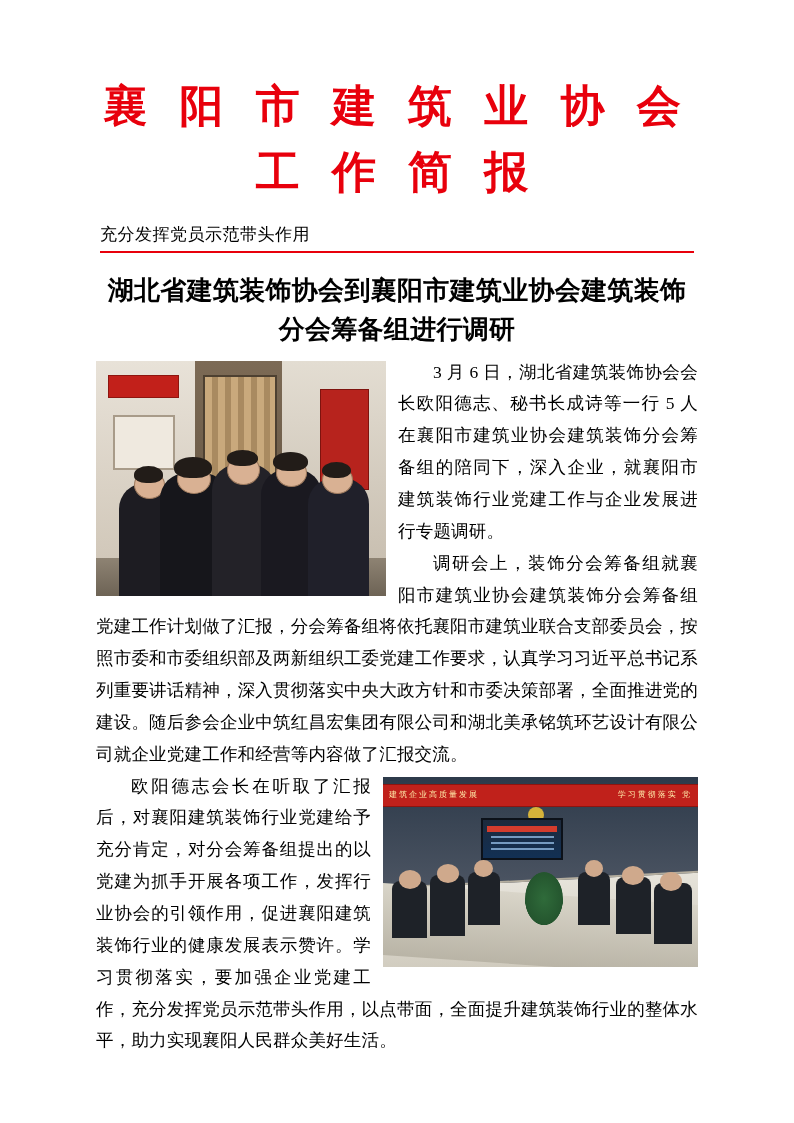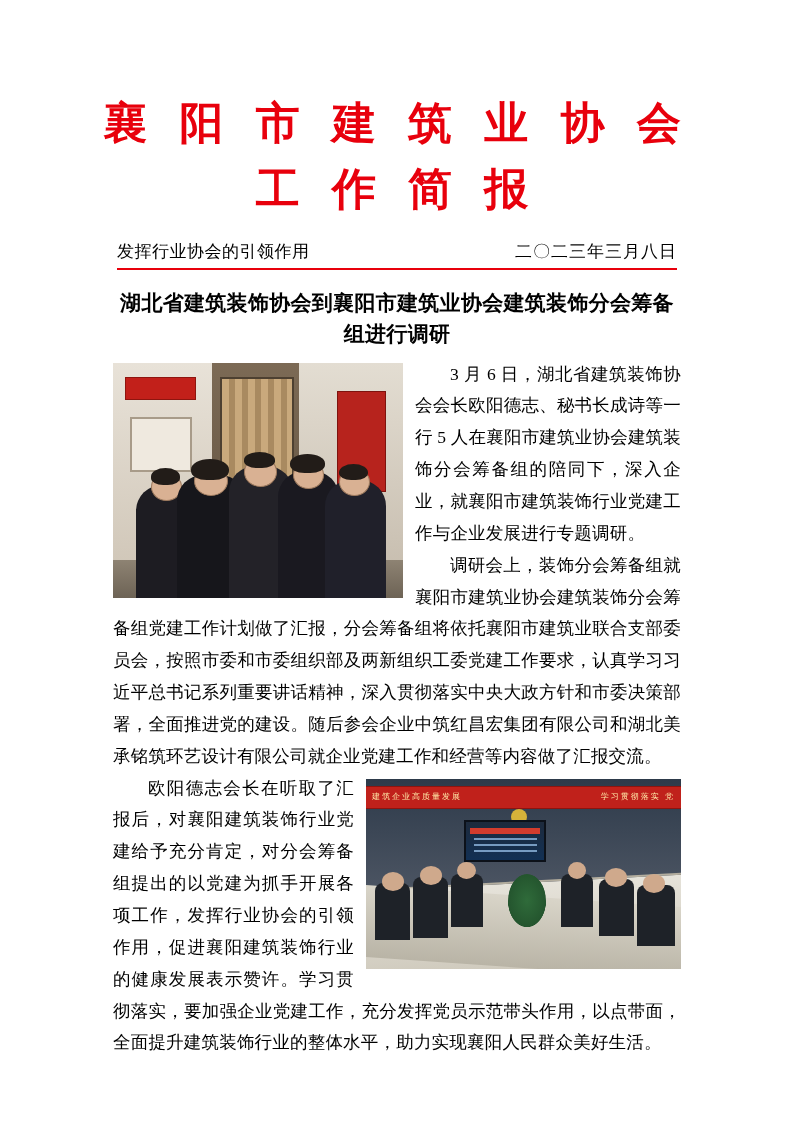--- a/index.html
+++ b/index.html
@@ -11,21 +11,21 @@
     width: 794px;
     height: 1123px;
     font-family: "Liberation Serif", "DejaVu Serif", serif;
     color: #000000;
     position: relative;
     overflow: hidden;
   }
   .page {
     width: 794px;
     height: 1123px;
-    padding: 17px;
+    padding: 0;
     box-sizing: border-box;
     position: relative;
   }
   .masthead {
     padding-top: 78px;
     text-align: center;
   }
   .masthead .line1,
   .masthead .line2 {
     color: #e8000c;
@@ -48,21 +48,21 @@
     font-family: "Liberation Serif", "DejaVu Serif", serif;
     padding-bottom: 5px;
     border-bottom: 2.5px solid #e8000c;
   }
   .issue-row .dept { letter-spacing: 0.5px; }
   .issue-row .date { letter-spacing: 1px; }
 
   .headline {
     margin: 18px 96px 0 96px;
     text-align: center;
-    font-size: 21px;
+    font-size: 26px;
     font-weight: bold;
     line-height: 1.5;
     letter-spacing: 0.3px;
     font-family: "Liberation Serif", "DejaVu Serif", serif;
   }
 
   .body-area {
     margin: 8px 96px 0 96px;
     font-size: 17.5px;
     line-height: 1.82;
@@ -194,22 +194,21 @@
 <body>
 
 <div class="page">
 
   <div class="masthead">
     <div class="line1">襄 阳 市 建 筑 业 协 会</div>
     <div class="line2">工 作 简 报</div>
   </div>
 
   <div class="issue-row">
-    <div class="dept">发挥行业协会的引领作用</div>
-    <div class="date">二〇二三年三月八日</div>
+    <div class="dept">充分发挥党员示范带头作用</div>
   </div>
 
   <div class="headline">湖北省建筑装饰协会到襄阳市建筑业协会建筑装饰分会筹备组进行调研</div>
 
   <div class="body-area">
 
     <div class="photo photo-1">
       <div class="p1-bg"></div>
       <div class="p1-leftwall"></div>
       <div class="p1-redsign"></div>

